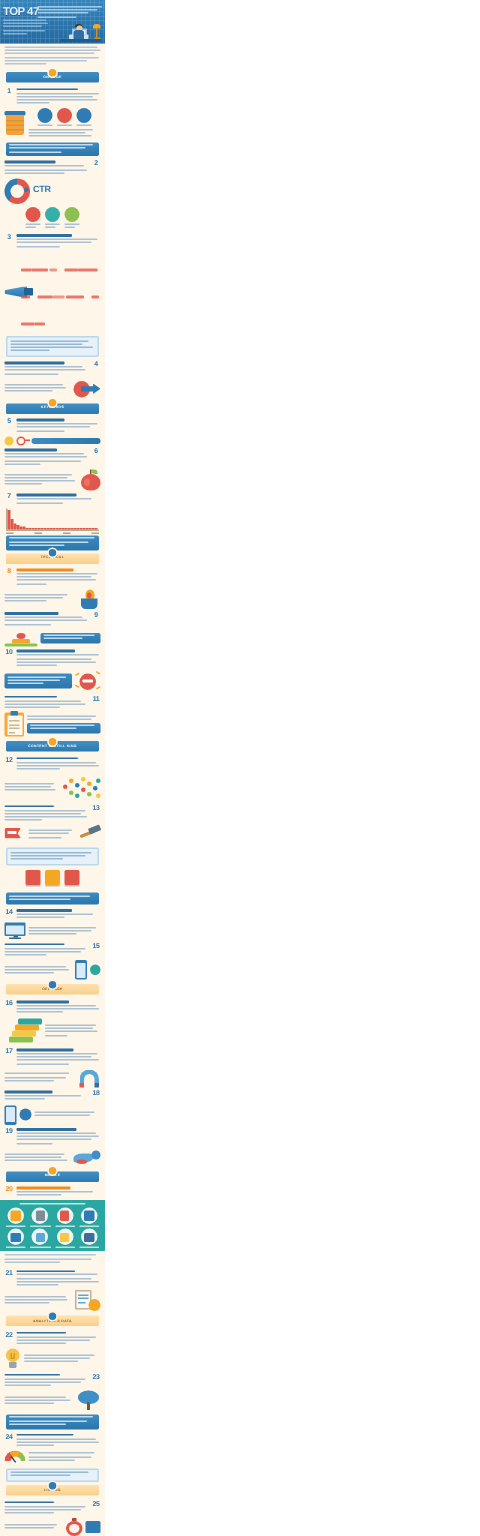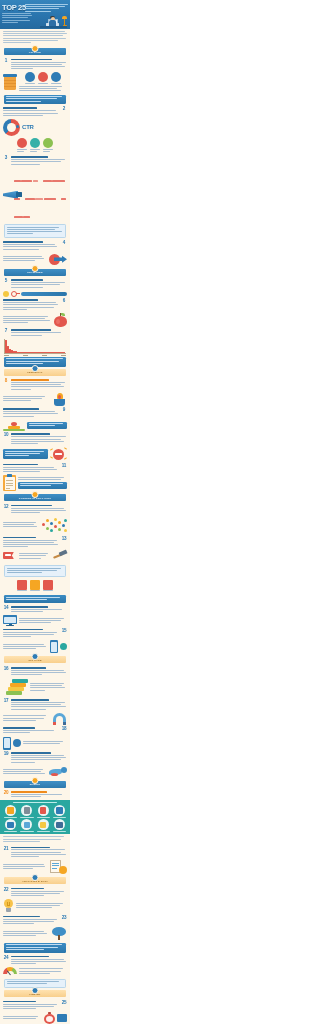--- a/index.html
+++ b/index.html
@@ -252,21 +252,21 @@
 </head>
 <body>
 
 <div class="page">
 
   <div class="header">
     <div class="wash"></div>
     <div class="grid"></div>
     <div class="brand">&nbsp;</div>
 
-    <div class="hd-title">TOP 25</div>
+    <div class="hd-title">TOP 47</div>
 
     <div class="hd-sub txt">
       <i></i>
         <i style="width:92%"></i>
         <i style="width:78%"></i>
         <i style="width:60%"></i>
     </div>
 
     <div class="hd-body txt">
       <i style="width:96%"></i>

